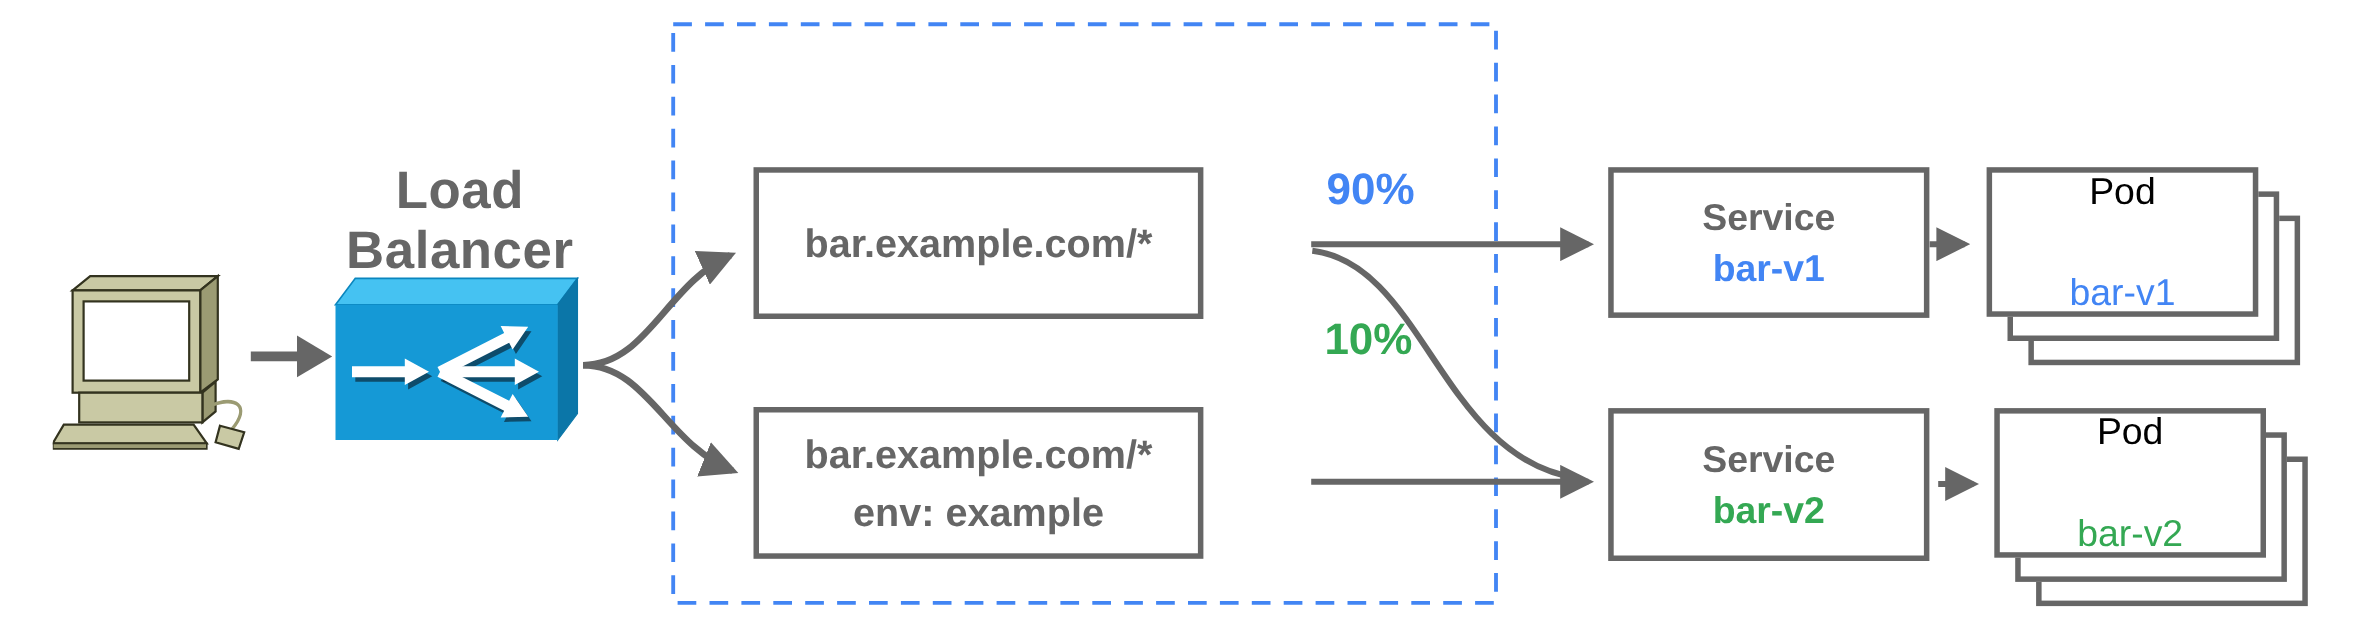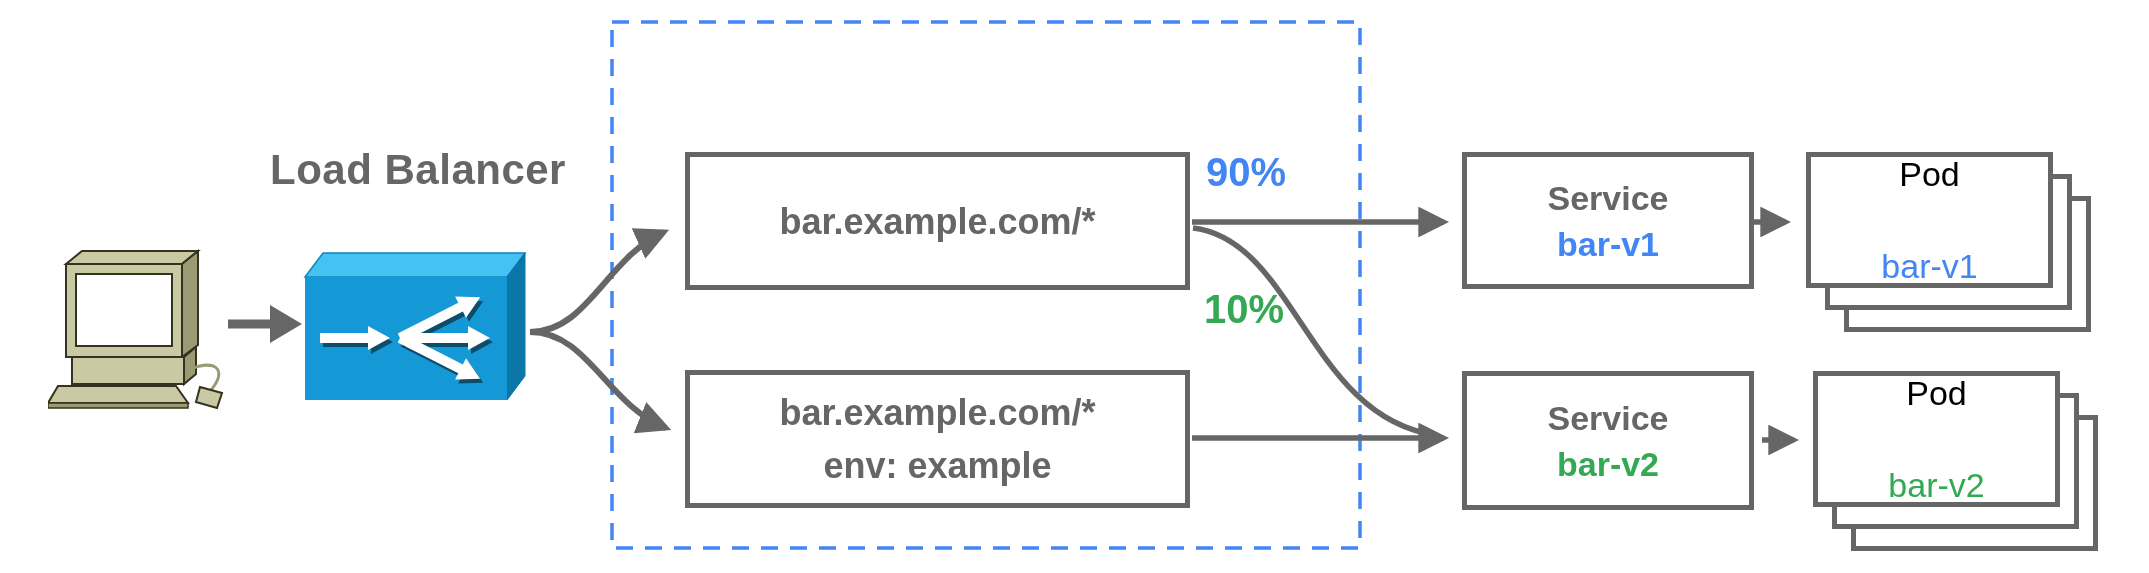--- a/index.html
+++ b/index.html
@@ -8,30 +8,30 @@
     --pc-body:#C9C9A4; --pc-shade:#9B9B73; --pc-outline:#33331F;
   }
   html,body{margin:0;padding:0;background:#ffffff;}
   body{font-family:"Liberation Sans", sans-serif;}
   #canvas{position:relative;width:2149px;height:573px;background:#ffffff;overflow:hidden;}
   .abs{position:absolute;}
   svg{display:block;}
   #overlay{position:absolute;left:0;top:0;z-index:1;}
 
   .label{font-weight:700;color:var(--gray);}
-  .lb-label{left:262px;top:146px;width:312px;text-align:center;font-size:42px;letter-spacing:0.5px;z-index:2;}
+  .lb-label{left:262px;top:146px;width:312px;text-align:center;font-size:48px;letter-spacing:0.5px;z-index:2;}
 
   .dashed-title{left:612px;top:22px;width:748px;text-align:center;z-index:2;
     color:var(--blue);font-weight:700;font-size:40px;line-height:40px;letter-spacing:0.5px;}
 
   .node{position:absolute;background:#ffffff;border:5px solid var(--gray);box-sizing:border-box;
     display:flex;flex-direction:column;align-items:center;justify-content:center;z-index:2;}
   .node .line{font-weight:700;color:var(--gray);text-align:center;}
 
-  .rule-box{width:505px;height:138px;left:685px;}
+  .rule-box{width:409px;height:138px;left:685px;}
   .rule-box .line{font-size:36px;line-height:53px;}
 
   .svc-box{width:292px;left:1462px;}
   .svc-box .line, .pod-card .line{font-size:34px;line-height:46px;text-align:center;}
 
   .name-blue{color:var(--blue) !important;}
   .name-green{color:var(--green) !important;}
 
   .pct{position:absolute;font-weight:700;font-size:40px;z-index:2;}
   .pct-90{left:1206px;top:150px;color:var(--blue);}

